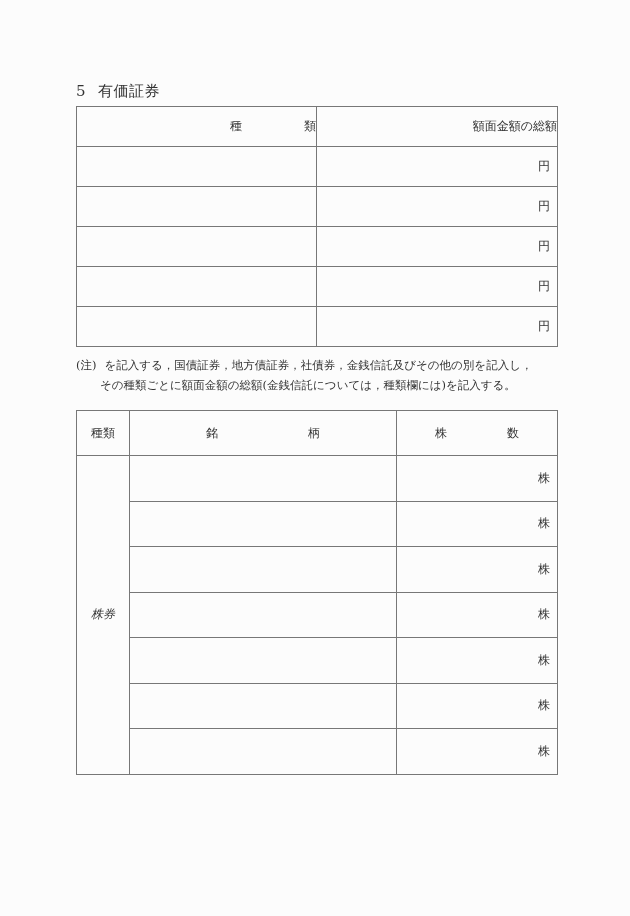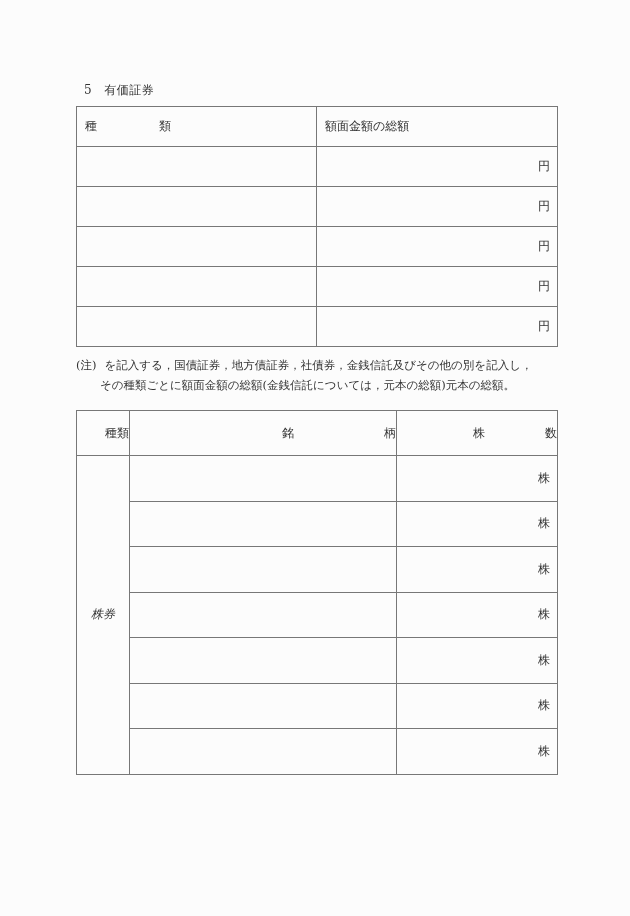--- a/index.html
+++ b/index.html
@@ -12,64 +12,63 @@
       height: 916px;
       position: relative;
       overflow: hidden;
       font-family: "DejaVu Serif", "Liberation Serif", serif;
       color: #333;
     }
     .section-title {
       position: absolute;
       left: 76px;
       top: 82px;
-      font-size: 12px;
+      font-size: 15px;
       letter-spacing: 0.5px;
       white-space: nowrap;
-      margin-left: 8px;
     }
     .section-title .num { margin-right: 12px; }
 
     table.form {
       position: absolute;
       border-collapse: collapse;
       table-layout: fixed;
       background: #fcfcfc;
     }
     table.form td, table.form th {
       border: 1.5px solid #777;
       padding: 0;
       font-weight: normal;
       font-size: 12px;
       color: #333;
     }
 
     
     #t1 { left: 76px; top: 106px; width: 481px; }
-    #t1 th { height: 39px; text-align: left; padding-left: 8px; }
+    #t1 th { height: 39px; text-align: right; padding-left: 8px; }
     #t1 td { height: 39px; }
     #t1 .col-kind { width: 240px; }
     #t1 .col-amount { width: 241px; }
     #t1 .unit { text-align: right; padding-right: 7px; }
 
     .note {
       position: absolute;
       left: 76px;
       top: 355px;
       font-size: 11.5px;
       line-height: 20px;
       color: #333;
       white-space: nowrap;
     }
     .note .line2 { padding-left: 24px; }
     .note .label { margin-right: 8px; }
 
     
     #t2 { left: 76px; top: 410px; width: 481px; }
-    #t2 th { height: 44px; text-align: right; margin-top: 22px; }
+    #t2 th { height: 44px; text-align: center; margin-top: 22px; }
     #t2 td { height: 44.5px; }
     #t2 .col-type { width: 53px; }
     #t2 .col-brand { width: 267px; }
     #t2 .col-shares { width: 161px; }
     #t2 .unit { text-align: right; padding-right: 7px; }
     #t2 .type-cell { text-align: center; vertical-align: middle; font-style: italic; }
     .gap-brand { display: inline-block; width: 90px; }
     .gap-shares { display: inline-block; width: 60px; }
   </style>
 </head>
@@ -111,21 +110,21 @@
     <td></td>
     <td class="unit"><span></span><span>円</span></td>
   </tr>
 </tbody>
   </table>
 
 <div class="note">
   <div>
     <span class="label">(注)</span><span>を記入する，国債証券，地方債証券，社債券，金銭信託及びその他の別を記入し，</span>
   </div>
-  <div class="line2">その種類ごとに額面金額の総額(金銭信託については，元本の総額)元本の総額。</div>
+  <div class="line2">その種類ごとに額面金額の総額(金銭信託については，種類欄には)を記入する。</div>
 </div>
 
 <table class="form" id="t2">
   <colgroup>
     <col class="col-type">
     <col class="col-brand">
     <col class="col-shares">
   </colgroup>
   <tbody>
       <tr>

